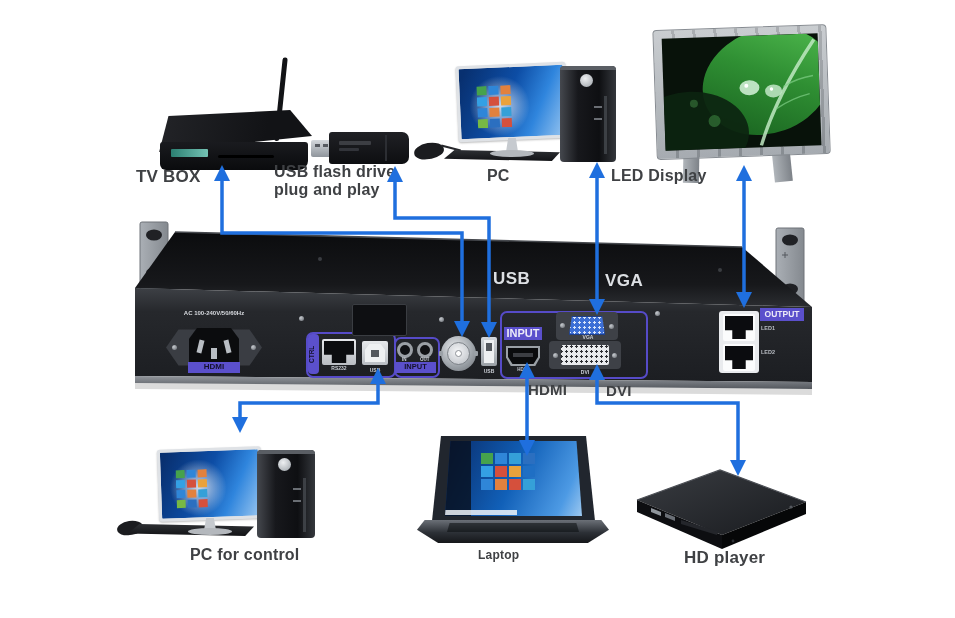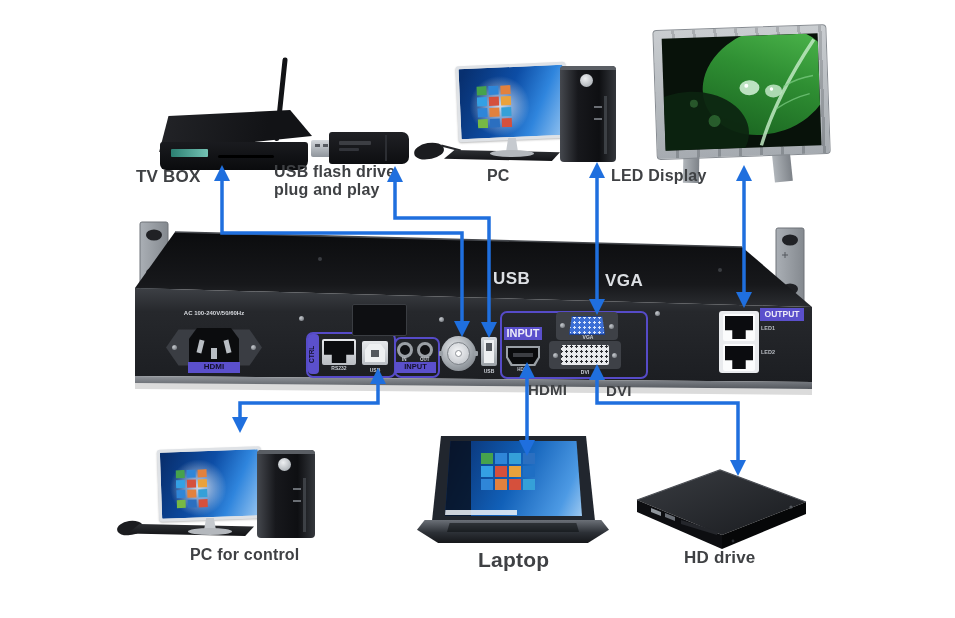--- a/index.html
+++ b/index.html
@@ -350,40 +350,40 @@
         <div class="abs" style="left:0;top:69px;width:72px;height:5px;background:rgba(238,243,248,.85);"></div>
       </div>
     </div>
     <div class="abs" style="left:417px;top:520px;width:192px;height:23px;
                 clip-path:polygon(4% 0,96% 0,100% 42%,89% 100%,11% 100%,0 42%);
                 background:linear-gradient(#6b7077,#2c3036 55%,#15171a);">
       <div class="abs" style="left:30px;top:3px;width:132px;height:9px;background:rgba(10,12,15,.55);
                   clip-path:polygon(2% 0,98% 0,100% 100%,0 100%);"></div>
     </div>
   </div>
-  <div class="biglbl" style="left:478px;top:548px;font-size:21px;">Laptop</div>
+  <div class="biglbl" style="left:478px;top:548px;font-size:12px;">Laptop</div>
 
   <svg class="abs" style="left:633px;top:463px;" width="180" height="92">
     <defs>
       <linearGradient id="hdtop" x1="0" y1="0" x2="1" y2="1">
         <stop offset="0" stop-color="#393c41"></stop>
           <stop offset="1" stop-color="#191b1f"></stop>
       </linearGradient>
     </defs>
     <polygon points="4,37 87,7 173,39 89,72" fill="url(#hdtop)"></polygon>
     <polyline points="4,37 87,7 173,39" fill="none" stroke="#4d5056" stroke-width="1.2"></polyline>
     <polygon points="4,37 89,72 89,86 4,49" fill="#0d0e11"></polygon>
     <polygon points="89,72 173,39 173,51 89,86" fill="#060708"></polygon>
     <polygon points="18,45 28,49 28,53 18,49" fill="#8f959c"></polygon>
     <polygon points="32,50 42,54 42,58 32,54" fill="#6a6f76"></polygon>
     <polygon points="48,57 84,68 84,72 48,61" fill="#24262b"></polygon>
     <circle cx="158" cy="44" r="1.6" fill="#55595f"></circle>
     <circle cx="100" cy="78" r="1.4" fill="#2c2f34"></circle>
   </svg>
-  <div class="biglbl" style="left:684px;top:548px;font-size:17px;">HD drive</div>
+  <div class="biglbl" style="left:684px;top:548px;font-size:17px;">HD player</div>
 
   <svg class="abs" style="left:0;top:0;" width="955" height="618">
     <g stroke="#1f6fde" stroke-width="3.5" fill="none">
       <path d="M222,179 L222,233 L462,233 L462,323"></path>
       <path d="M395,180 L395,218 L489,218 L489,324"></path>
       <path d="M597,176 L597,301"></path>
       <path d="M744,179 L744,294"></path>
       <path d="M378,382 L378,403 L240,403 L240,419"></path>
       <path d="M527,376 L527,442"></path>
       <path d="M597,378 L597,403 L738,403 L738,462"></path>

